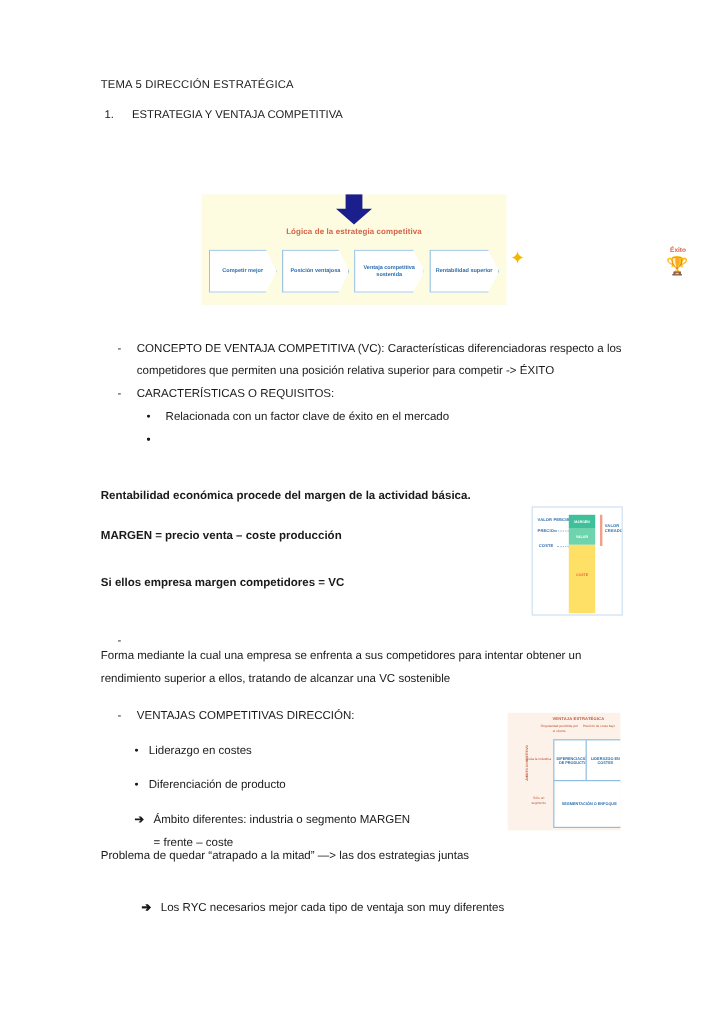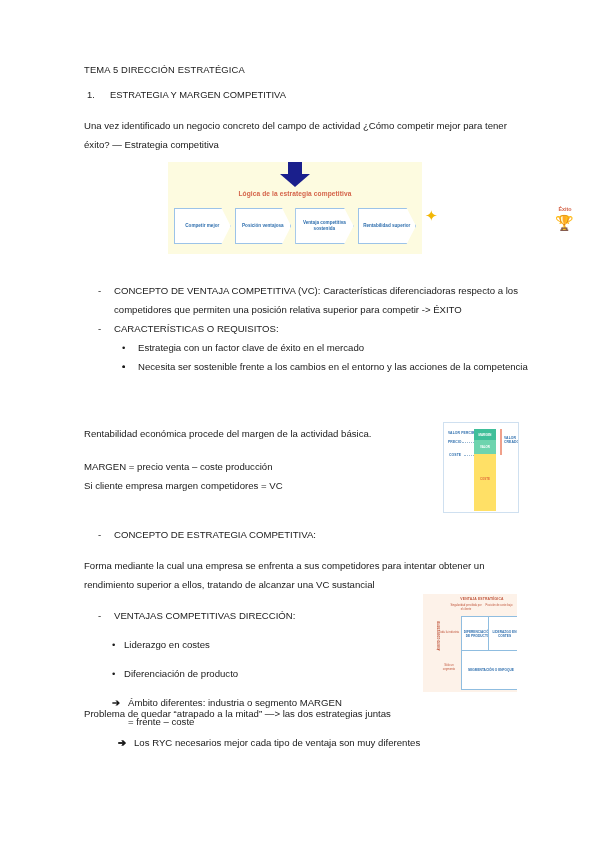--- a/index.html
+++ b/index.html
@@ -83,24 +83,23 @@
 <body>
 
 <div class="page">
 
   <div class="content">
 
     <div class="h1">TEMA 5 DIRECCIÓN ESTRATÉGICA</div>
 
     <div class="numbered">
       <span class="num">1.</span>
-      <span>ESTRATEGIA Y MARGEN COMPETITIVA</span>
-    </div>
-
-    <div class="para">Una vez identificado un negocio concreto del campo de actividad  ¿Cómo competir mejor para tener éxito? — Estrategia competitiva</div>
+      <span>ESTRATEGIA Y VENTAJA COMPETITIVA</span>
+    </div>
+
   </div>
 
   <div class="fig1">
     <div class="arrow">
       <div class="arrowstem"></div>
       <div class="arrowhead"></div>
     </div>
     <div class="f1title">Lógica de la estrategia competitiva</div>
     <div class="chain">
       <div class="chev c1">Competir mejor</div>
@@ -117,35 +116,34 @@
     <div class="para just dash-item" style="margin-bottom:0;">
       <span class="dash">-</span>
       <span>CONCEPTO DE VENTAJA COMPETITIVA (VC): Características diferenciadoras respecto a los competidores que permiten una posición relativa superior para competir -&gt;  ÉXITO</span>
     </div>
     <div class="para dash-item" style="margin-bottom:0;">
       <span class="dash">-</span>
       <span>CARACTERÍSTICAS O REQUISITOS:</span>
     </div>
     <div class="para dot-item" style="margin-bottom:0;">
       <span class="dot">•</span>
-      <span>Estrategia con un factor clave de éxito en el mercado</span>
+      <span>Relacionada con un factor clave de éxito en el mercado</span>
     </div>
     <div class="para dot-item" style="margin-bottom:0;">
       <span class="dot">•</span>
     </div>
     <div class="para dot-item" style="margin-bottom:0;width:390px;">
       <span class="dot">•</span>
-      <span>Necesita ser sostenible frente a los cambios en el entorno y las acciones de la competencia</span>
-    </div>
-  </div>
-
-  <div style="position:absolute;left:84px;top:424px;width:340px;">
+    </div>
+  </div>
+
+  <div style="position:absolute;left:84px;top:404px;width:340px;font-weight:bold;">
     <div class="para" style="margin-bottom:14px;">Rentabilidad económica procede del margen de la actividad básica.</div>
-    <div class="para" style="margin-bottom:0;">MARGEN = precio venta – coste producción</div>
-    <div class="para" style="margin-bottom:0;">Si cliente empresa margen competidores =  VC</div>
+    <div class="para" style="margin-bottom:20px;">MARGEN = precio venta – coste producción</div>
+    <div class="para" style="margin-bottom:0;">Si ellos empresa margen competidores =  VC</div>
   </div>
 
   <div class="fig2">
     <div class="f2lab" style="left:4px;top:8px;">VALOR PERCIBIDO</div>
     <div class="f2lab" style="left:4px;top:17px;">PRECIO</div>
     <div class="f2lab" style="left:5px;top:30px;">COSTE</div>
 
     <div class="f2dots" style="left:22px;top:10px;width:22px;"></div>
     <div class="f2dots" style="left:18px;top:19px;width:26px;"></div>
     <div class="f2dots" style="left:20px;top:32px;width:24px;"></div>
@@ -160,23 +158,22 @@
       <div class="f2txt" style="top:23px;color:#e06a3a;">COSTE</div>
     </div>
 
     <div style="position:absolute;left:56px;top:6px;width:2px;height:26px;background:#f0a08a;"></div>
     <div class="f2lab" style="left:60px;top:13px;width:14px;">VALOR CREADO</div>
   </div>
 
   <div style="position:absolute;left:84px;top:525px;width:434px;">
     <div class="para dash-item" style="margin-bottom:12px;">
       <span class="dash">-</span>
-      <span>CONCEPTO DE ESTRATEGIA COMPETITIVA:</span>
-    </div>
-    <div class="para" style="margin-bottom:12px;">Forma mediante la cual una empresa se enfrenta a sus competidores para intentar obtener un rendimiento superior a ellos, tratando de alcanzar una VC sustancial</div>
+    </div>
+    <div class="para" style="margin-bottom:12px;">Forma mediante la cual una empresa se enfrenta a sus competidores para intentar obtener un rendimiento superior a ellos, tratando de alcanzar una VC sostenible</div>
     <div class="para dash-item" style="margin-bottom:10px;">
       <span class="dash">-</span>
       <span>VENTAJAS COMPETITIVAS DIRECCIÓN:</span>
     </div>
     <div class="para sq-item">
       <span class="sq">•</span>
       <span>Liderazgo en costes</span>
     </div>
     <div class="para sq-item">
       <span class="sq">•</span>
@@ -196,21 +193,21 @@
     <div class="f3vert">ÁMBITO COMPETITIVO</div>
     <div class="f3rl r1">Toda la industria</div>
     <div class="f3rl r2">Sólo un segmento</div>
 
     <div class="f3cell" style="left:38px;top:22px;width:27px;height:34px;">DIFERENCIACIÓN DE PRODUCTO</div>
     <div class="f3cell" style="left:65px;top:22px;width:27px;height:34px;">LIDERAZGO EN COSTES</div>
     <div class="f3cell" style="left:38px;top:56px;width:54px;height:38px;">SEGMENTACIÓN O ENFOQUE</div>
   </div>
 
   <div style="position:absolute;left:84px;top:704px;width:434px;">
-    <div class="para" style="margin-bottom:10px;">Problema de quedar “atrapado a la mitad” —&gt;  las dos estrategias juntas</div>
+    <div class="para" style="margin-bottom:24px;">Problema de quedar “atrapado a la mitad” —&gt;  las dos estrategias juntas</div>
     <div class="para ar-item2" style="margin-bottom:2px;">
       <span class="ar arrowglyph">➔</span>
     </div>
     <div class="para ar-item2" style="margin-bottom:0;">
       <span class="ar arrowglyph">➔</span>
       <span>Los RYC necesarios mejor cada tipo de ventaja son muy diferentes</span>
     </div>
   </div>
 
 </div>

